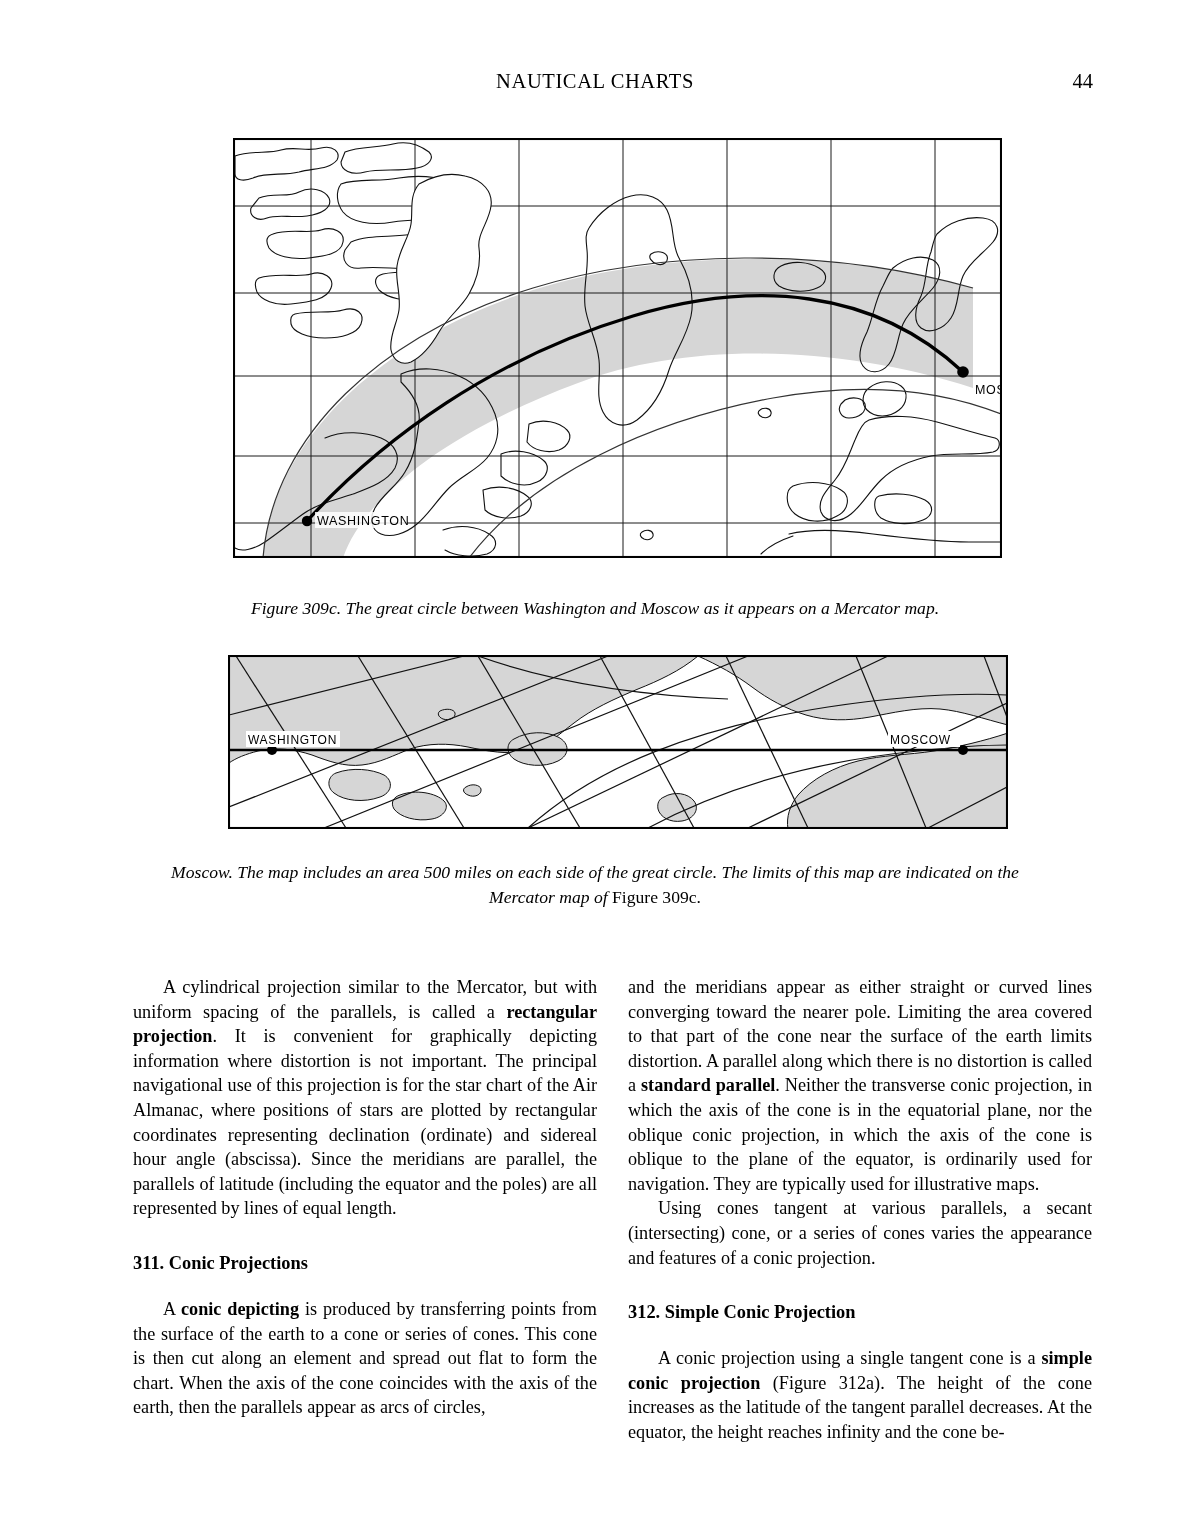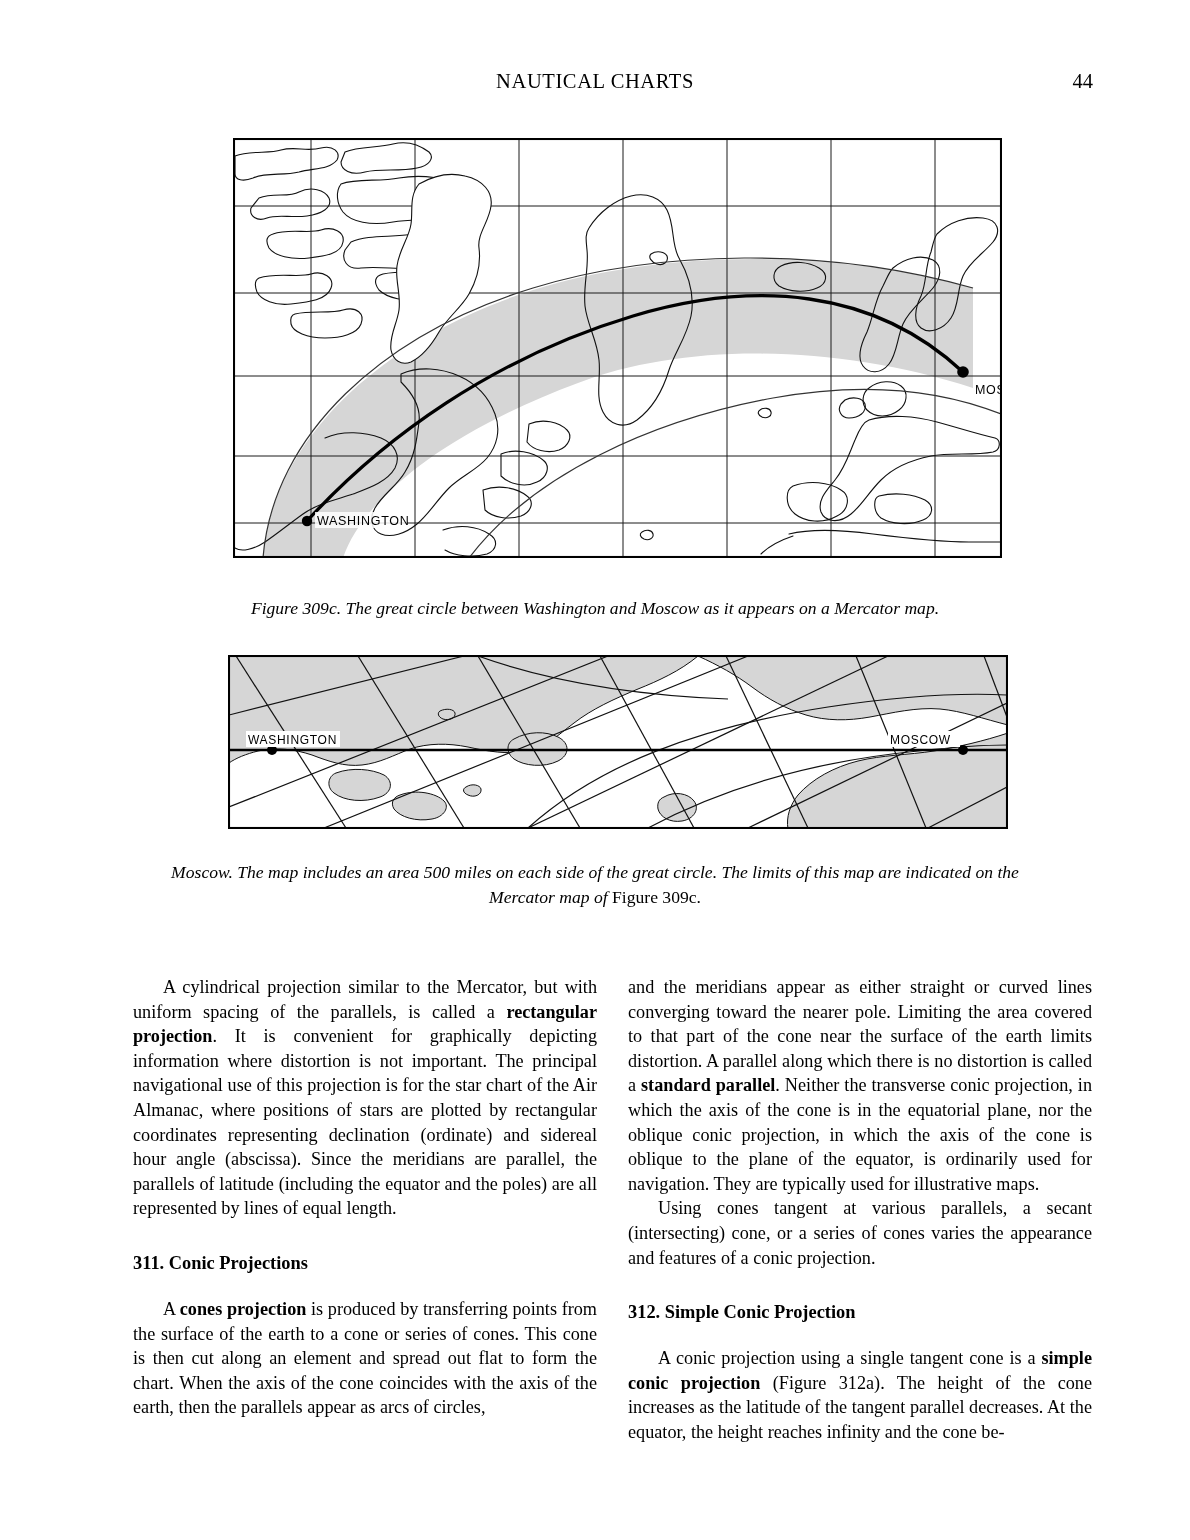--- a/index.html
+++ b/index.html
@@ -276,21 +276,21 @@
   <div class="caption" id="caption-309c">Figure 309c. The great circle between Washington and Moscow as it appears on a Mercator map.</div>
 
   <div class="caption" id="caption-309d">
       <div>Moscow. The map includes an area 500 miles on each side of the great circle. The limits of this map are indicated on the</div>
       <div><span>Mercator map of </span><span class="roman">Figure 309c.</span></div>
     </div>
 
   <div class="col" id="col-left">
       <p><span>A cylindrical projection similar to the Mercator, but with uniform spacing of the parallels, is called a </span><b>rectangular projection</b><span>. It is convenient for graphically depicting information where distortion is not important. The principal navigational use of this projection is for the star chart of the Air Almanac, where positions of stars are plotted by rectangular coordinates representing declination (ordinate) and sidereal hour angle (abscissa). Since the meridians are parallel, the parallels of latitude (including the equator and the poles) are all represented by lines of equal length.</span></p>
       <h2 class="spaced">311. Conic Projections</h2>
-      <p><span>A </span><b>cones projection</b><span> is produced by transferring points from the surface of the earth to a cone or series of cones. This cone is then cut along an element and spread out flat to form the chart. When the axis of the cone coincides with the axis of the earth, then the parallels appear as arcs of circles,</span></p>
+      <p><span>A </span><b>conic depicting</b><span> is produced by transferring points from the surface of the earth to a cone or series of cones. This cone is then cut along an element and spread out flat to form the chart. When the axis of the cone coincides with the axis of the earth, then the parallels appear as arcs of circles,</span></p>
     </div>
   <div class="col" id="col-right">
       <p style="text-indent: 0px;"><span>and the meridians appear as either straight or curved lines converging toward the nearer pole. Limiting the area covered to that part of the cone near the surface of the earth limits distortion. A parallel along which there is no distortion is called a </span><b>standard parallel</b><span>. Neither the transverse conic projection, in which the axis of the cone is in the equatorial plane, nor the oblique conic projection, in which the axis of the cone is oblique to the plane of the equator, is ordinarily used for navigation. They are typically used for illustrative maps.</span></p>
       <p><span>Using cones tangent at various parallels, a secant (intersecting) cone, or a series of cones varies the appearance and features of a conic projection.</span></p>
       <h2 class="spaced">312. Simple Conic Projection</h2>
       <p><span>A conic projection using a single tangent cone is a </span><b>simple conic projection</b><span> (Figure 312a). The height of the cone increases as the latitude of the tangent parallel decreases. At the equator, the height reaches infinity and the cone be-</span></p>
     </div>
 
 </div>
 

